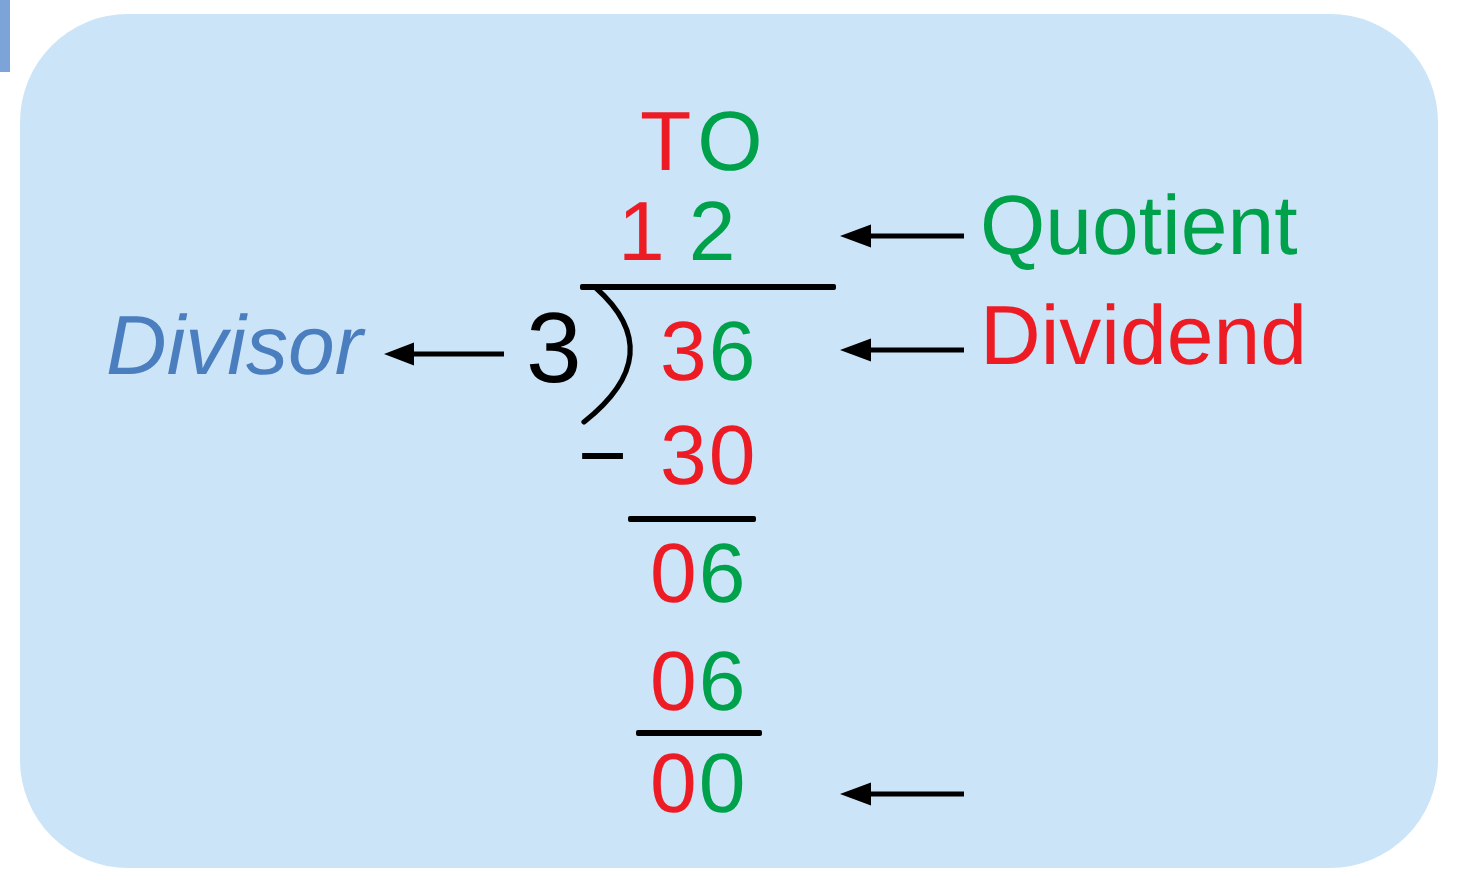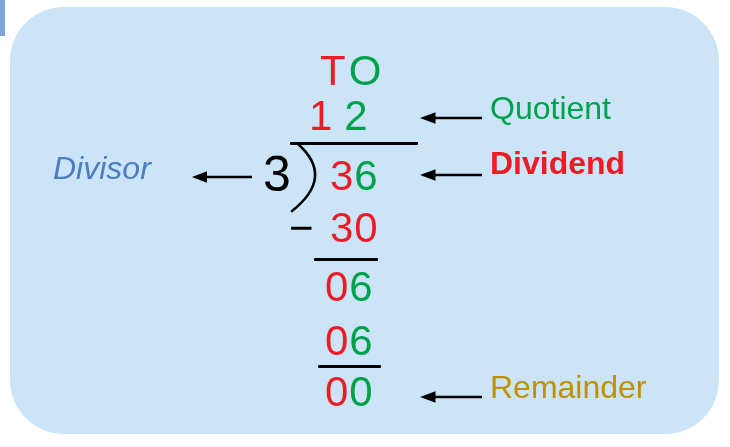--- a/index.html
+++ b/index.html
@@ -50,24 +50,24 @@
   .bar1{left:314px; top:258px; width:64px;}
   .bar2{left:318px; top:365px; width:63px;}
   
   .bracket{position:absolute; left:285px; top:136px; width:40px; height:82px; color:var(--ink);}
   .arrow{position:absolute; width:62px; height:14px; color:var(--ink);}
   .arrow-quotient {left:420px; top:111px;}
   .arrow-dividend {left:420px; top:168px;}
   .arrow-remainder{left:420px; top:390px;}
   .arrow-divisor  {left:192px; top:170px; width:60px;}
   
-  .lbl{position:absolute; line-height:1; font-size:32px; white-space:nowrap;}
+  .lbl{position:absolute; line-height:1; font-size:42px; white-space:nowrap;}
   .lbl-divisor  {left:53px;  top:152px; color:var(--blue);font-style:italic;}
   .lbl-quotient {left:490px; top:92px;  color:var(--green);}
-  .lbl-dividend {left:490px; top:147px; color:var(--red);font-weight:bold;}
+  .lbl-dividend {left:490px; top:147px; color:var(--red);}
   .lbl-remainder{left:490px; top:371px; color:var(--gold);}
 </style>
 </head>
 <body>
 
 <div class="stage">
 
   <div class="strip"></div>
 
   <div class="panel"></div>
@@ -132,15 +132,14 @@
     <line x1="13" y1="7" x2="64" y2="7" stroke="currentColor" stroke-width="2.6"></line>
   </svg>
   <svg class="arrow arrow-remainder" viewBox="0 0 64 14" preserveAspectRatio="none" aria-hidden="true">
     <polygon points="0,7 16,1.2 16,12.8" fill="currentColor"></polygon>
     <line x1="13" y1="7" x2="64" y2="7" stroke="currentColor" stroke-width="2.6"></line>
   </svg>
 
   <span class="lbl lbl-divisor">Divisor</span>
   <span class="lbl lbl-quotient">Quotient</span>
   <span class="lbl lbl-dividend">Dividend</span>
-  <span class="lbl lbl-remainder">Remainder</span>
 
 </div>
 
 </body></html>

